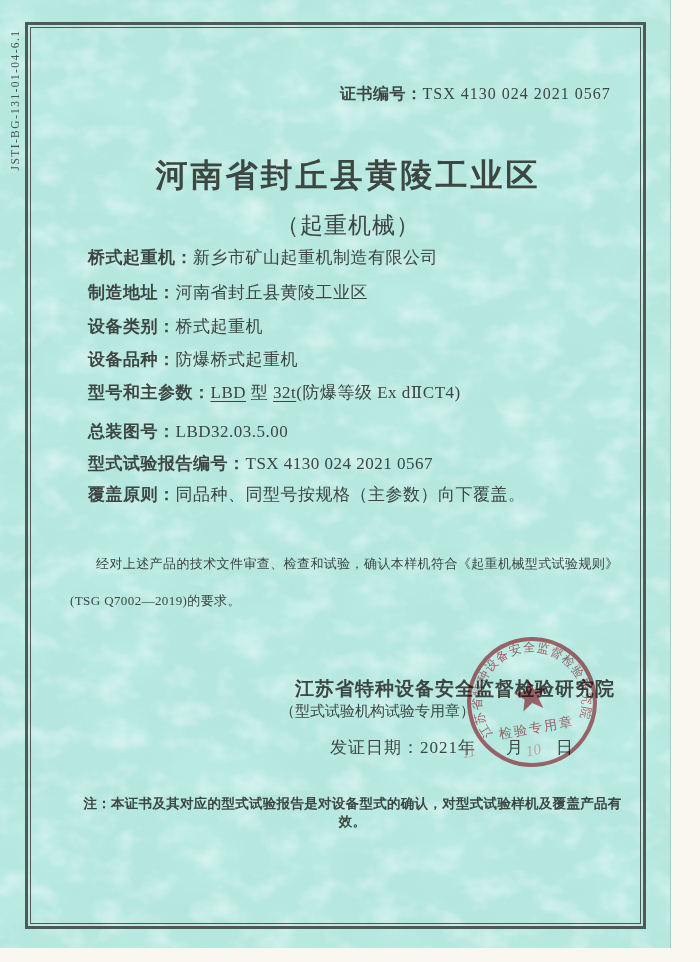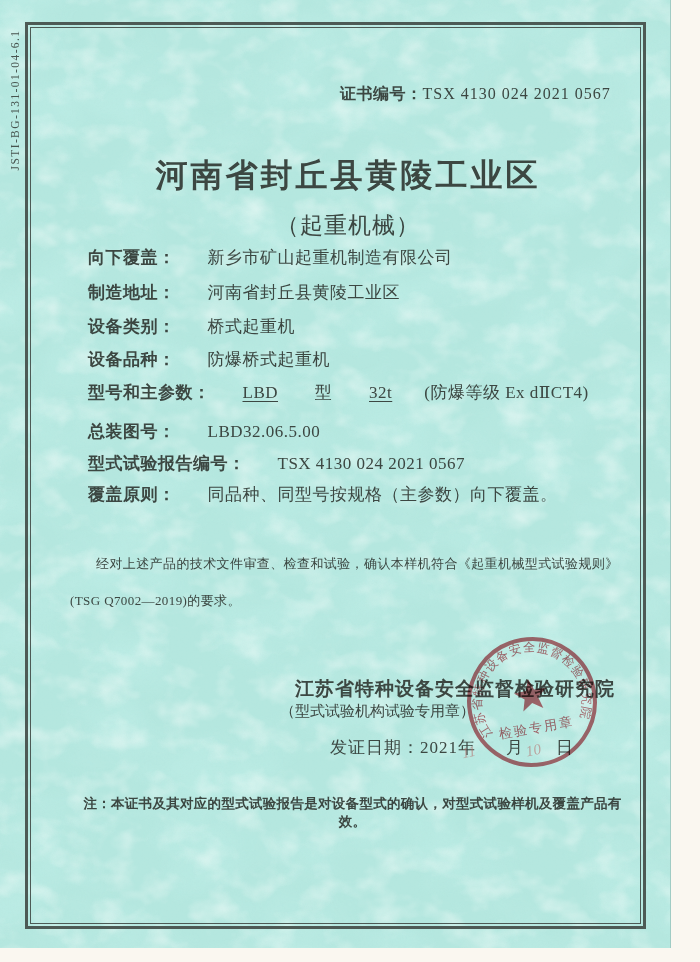--- a/index.html
+++ b/index.html
@@ -20,21 +20,21 @@
     border:3px solid #4d5a55;
   }
   .frame-inner{position:absolute;inset:2px;border:1px solid #4d5a55;}
   .abs{position:absolute;}
   .cert-no{top:84px;left:340px;font-size:16px;font-weight:bold;letter-spacing:.5px;}
   .cert-no .val{font-weight:normal;letter-spacing:1px;}
   .title{top:154px;left:48px;width:600px;text-align:center;font-size:32px;font-weight:bold;letter-spacing:3px;}
   .subtitle{top:210px;left:48px;width:600px;text-align:center;font-size:23px;letter-spacing:1px;}
   .field{left:88px;font-size:17px;white-space:nowrap;}
   .field .lbl{font-weight:bold;letter-spacing:.5px;}
-  .field .val{letter-spacing:.5px;margin-left:32px;}
+  .field .val{letter-spacing:.5px;}
   .u{text-decoration:underline;text-underline-offset:3px;}
   .f0{top:246px;} .f1{top:281px;} .f2{top:315px;} .f3{top:348px;}
   .f4{top:381px;text-align:center;} .f5{top:420px;} .f6{top:452px;} .f7{top:483px;}
   .statement{top:545px;left:70px;width:560px;font-size:13px;line-height:37px;text-indent:2em;letter-spacing:.4px;}
   .issuer{top:676px;left:280px;width:350px;text-align:center;font-size:19px;font-weight:bold;letter-spacing:1px;}
   .issuer-sub{top:702px;left:280px;width:350px;text-align:left;font-size:15px;}
   .date-line{top:736px;left:330px;width:300px;font-size:17px;letter-spacing:1px;}
   .date-line .gap-m{margin-left:30px;}
   .date-line .gap-d{margin-left:32px;}
   .hand{
@@ -83,31 +83,31 @@
     <div class="frame-inner"></div>
   </div>
 
   <div class="abs vcode">JSTI-BG-131-01-04-6.1</div>
 
   <div class="abs cert-no"><span>证书编号：</span><span class="val">TSX 4130 024 2021 0567</span></div>
 
   <div class="abs title">河南省封丘县黄陵工业区</div>
   <div class="abs subtitle">（起重机械）</div>
 
-  <div class="abs field f0"><span class="lbl">向下覆盖：</span><span class="val">新乡市矿山起重机制造有限公司</span></div>
+  <div class="abs field f0"><span class="lbl">桥式起重机：</span><span class="val">新乡市矿山起重机制造有限公司</span></div>
 
   <div class="abs field f1"><span class="lbl">制造地址：</span><span class="val">河南省封丘县黄陵工业区</span></div>
 
   <div class="abs field f2"><span class="lbl">设备类别：</span><span class="val">桥式起重机</span></div>
 
   <div class="abs field f3"><span class="lbl">设备品种：</span><span class="val">防爆桥式起重机</span></div>
 
   <div class="abs field f4"><span class="lbl">型号和主参数：</span><span class="val u">LBD</span><span class="val"> 型 </span><span class="val u">32t</span><span class="val">(防爆等级 Ex dⅡCT4)</span></div>
 
-  <div class="abs field f5"><span class="lbl">总装图号：</span><span class="val">LBD32.06.5.00</span></div>
+  <div class="abs field f5"><span class="lbl">总装图号：</span><span class="val">LBD32.03.5.00</span></div>
 
   <div class="abs field f6"><span class="lbl">型式试验报告编号：</span><span class="val">TSX 4130 024 2021 0567</span></div>
 
   <div class="abs field f7"><span class="lbl">覆盖原则：</span><span class="val">同品种、同型号按规格（主参数）向下覆盖。</span></div>
 
   <div class="abs statement">经对上述产品的技术文件审查、检查和试验，确认本样机符合《起重机械型式试验规则》(TSG Q7002—2019)的要求。</div>
 
   <div class="abs issuer">江苏省特种设备安全监督检验研究院</div>
   <div class="abs issuer-sub">（型式试验机构试验专用章）</div>
 

